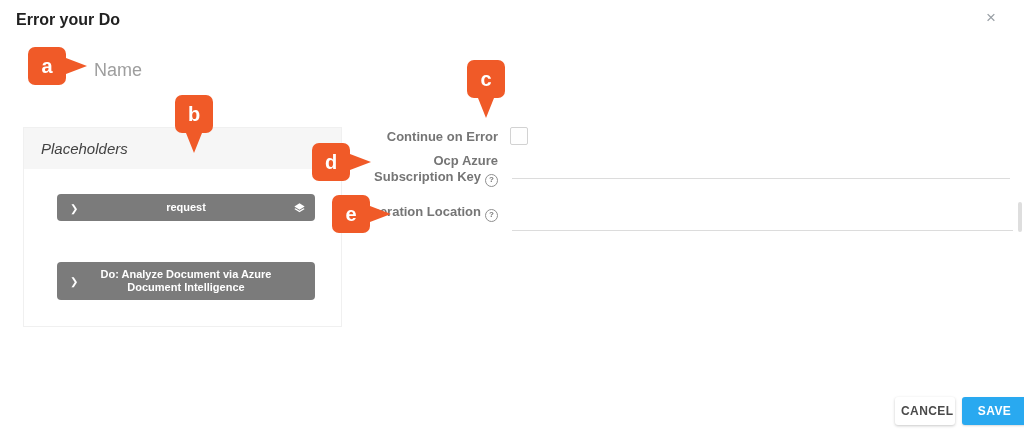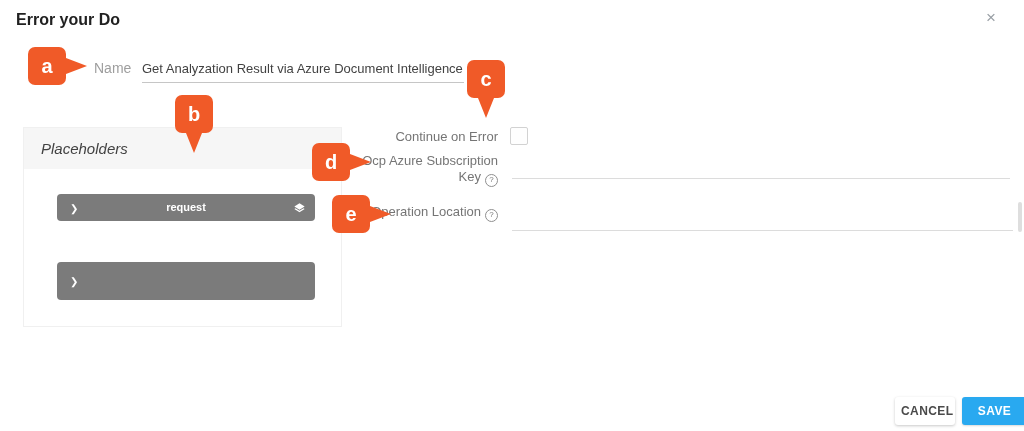--- a/index.html
+++ b/index.html
@@ -4,21 +4,21 @@
 <style>
   html,body{margin:0;padding:0;background:#fff;}
   .stage{
     position:relative;width:1024px;height:431px;background:#fff;overflow:hidden;
     font-family:"Liberation Sans","DejaVu Sans",sans-serif;color:#424242;
   }
   
   .dialog-title{position:absolute;left:16px;top:11px;font-size:16px;font-weight:bold;color:#212121;}
   .close-x{position:absolute;left:986px;top:9px;font-size:17px;color:#9aa0a6;cursor:pointer;line-height:1;}
   
-  .name-label{position:absolute;left:94px;top:60px;font-size:14px;color:#9e9e9e;}
+  .name-label{position:absolute;left:94px;top:60px;font-size:18px;color:#9e9e9e;}
   .name-input{
     position:absolute;left:142px;top:57px;width:322px;height:22px;
     border:none;border-bottom:1px solid #c6c6c6;background:transparent;outline:none;
     font-family:"Liberation Sans",sans-serif;font-size:13px;color:#424242;padding:0 0 3px 0;
   }
   
   .panel{position:absolute;left:23px;top:127px;width:319px;height:200px;background:#fff;border:1px solid #f0f0f0;box-sizing:border-box;}
   .panel-header{position:absolute;left:0;top:0;right:0;height:41px;background:#f6f6f6;}
   .panel-title{position:absolute;left:17px;top:12px;font-size:15px;color:#424242;font-style:italic;}
   .chip{
@@ -26,21 +26,21 @@
     display:flex;align-items:center;justify-content:center;color:#fff;font-size:11px;font-weight:bold;
     text-align:center;line-height:13px;box-sizing:border-box;padding:0 26px;cursor:pointer;
   }
   .chip-1{top:66px;height:27px;}
   .chip-2{top:100px;height:26px;}
   .chip-3{top:134px;height:38px;}
   .chip .chev{position:absolute;left:13px;top:50%;transform:translateY(-50%);font-size:10px;font-weight:bold;color:#fff;}
   .chip .r-icon{position:absolute;right:9px;top:50%;transform:translateY(-50%);width:13px;height:13px;display:flex;}
   .chip svg{width:13px;height:13px;display:block;}
   
-  .rlabel{position:absolute;font-size:13px;color:#757575;text-align:right;line-height:16px;}
+  .rlabel{position:absolute;font-size:13px;color:#757575;text-align:right;line-height:16px;font-weight:bold;}
   .lbl-continue{left:358px;top:129px;width:140px;}
   .lbl-ocp{left:358px;top:153px;width:140px;}
   .lbl-oploc{left:340px;top:204px;width:158px;}
   .help{
     display:inline-flex;align-items:center;justify-content:center;width:11px;height:11px;
     border:1px solid #8f8f8f;border-radius:50%;font-size:8px;color:#757575;margin-left:4px;
     vertical-align:-1px;cursor:pointer;
   }
   .checkbox{
     position:absolute;left:510px;top:127px;width:16px;height:16px;background:#fefefe;
@@ -85,40 +85,40 @@
 </style>
 </head>
 <body>
 
 <div class="stage">
 
   <div class="dialog-title">Error your Do</div>
   <div class="close-x">×</div>
 
   <div class="name-label">Name</div>
-  <input class="name-input" type="text" value="Get Analyzation Result via Azure Document Intelligence" style="">
 
   <div class="panel">
     <div class="panel-header"></div>
     <div class="panel-title">Placeholders</div>
 
     <div class="chip chip-1">
       <span class="chev">❯</span>
       <span>request</span>
       <span class="r-icon">
         <svg viewBox="0 0 24 24">
             <path fill="#fff" d="M12 3 2.5 9 12 15l9.5-6L12 3z"></path>
             <path fill="#fff" d="M4.6 12.4 2.5 13.8 12 19.8l9.5-6-2.1-1.4L12 17.1 4.6 12.4z"></path>
           </svg>
       </span>
     </div>
 
 
     <div class="chip chip-3">
       <span class="chev">❯</span>
+      <span>Do: Analyze Document via Azure Document Intelligence</span>
     </div>
   </div>
 
   <div class="rlabel lbl-continue">Continue on Error</div>
   <div class="checkbox"></div>
 
   <div class="rlabel lbl-ocp"><span>Ocp Azure Subscription Key</span><span class="help">?</span></div>
   <input class="line-input in-ocp" type="text" value="" style="">
 
   <div class="rlabel lbl-oploc"><span>Operation Location</span><span class="help">?</span></div>

